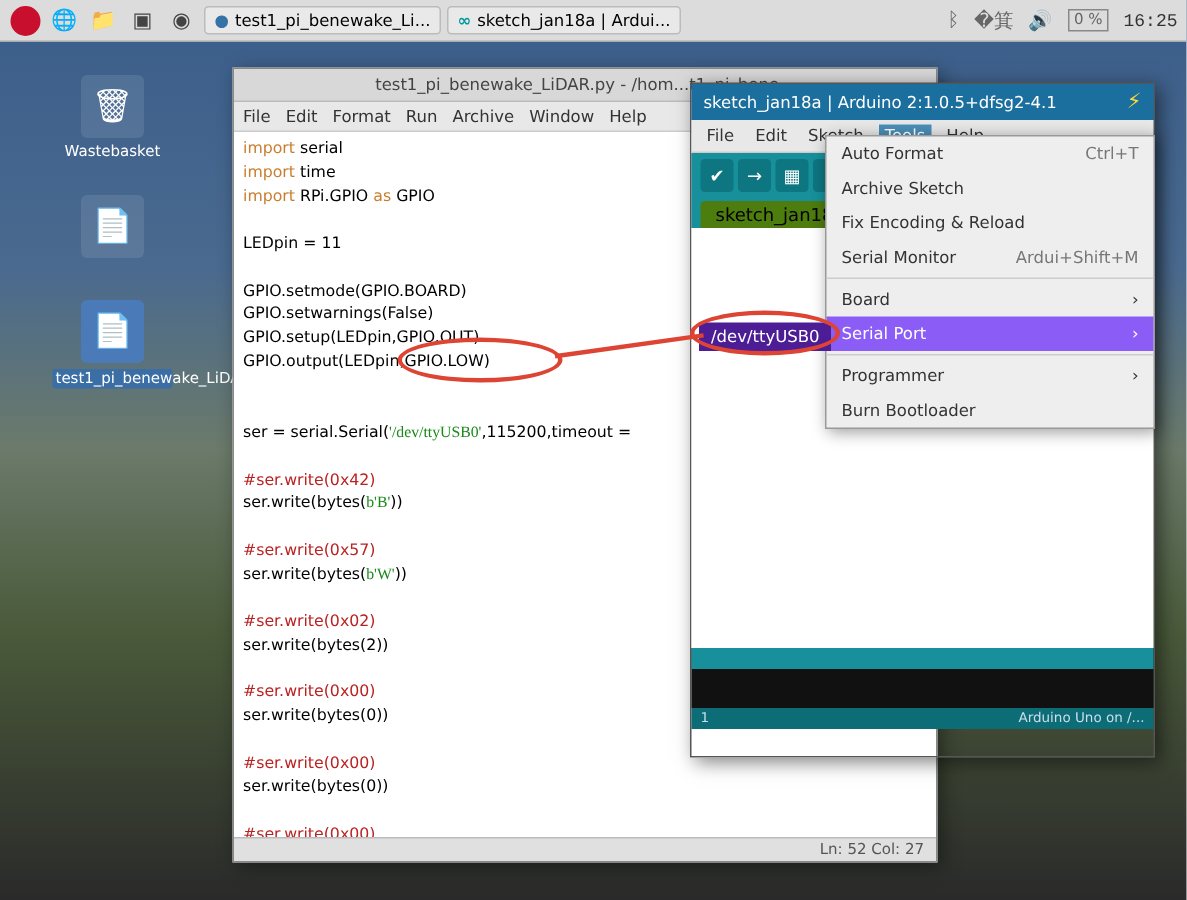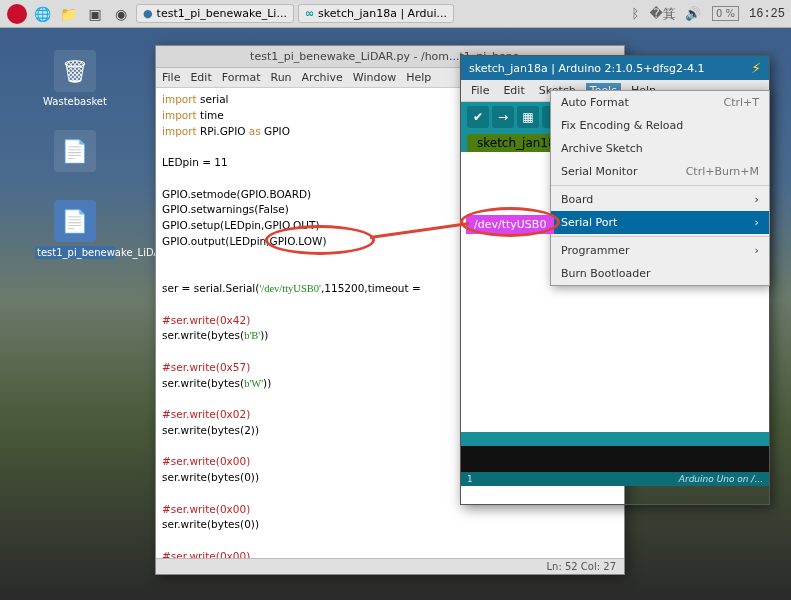--- a/index.html
+++ b/index.html
@@ -34,28 +34,28 @@
 .ard-menu span{padding:1px 4px;}
 .ard-menu .active{background:#4a8fb8; color:#fff;}
 .ard-toolbar { background:#17909b; padding:4px 6px; display:flex; gap:3px;}
 .ard-toolbar .btn{width:22px; height:22px; background:#0d7680; border-radius:3px; display:flex; align-items:center; justify-content:center; color:#fff; font-size:12px;}
 .ard-tab { background:#17909b; padding:0 6px;}
 .ard-tab span{background:#4d7c0f; padding:2px 10px; font-size:12px; border-radius:3px 3px 0 0; display:inline-block;}
 .ard-body{ background:#fff; height:280px;}
 .ard-console{ background:#111; height:40px;}
 .ard-console .bar{background:#17909b; height:14px;}
 .ard-foot{ background:#0d6d76; color:#cde; font-size:9px; padding:2px 6px; display:flex;}
-.ard-foot span:last-child{margin-left:auto; font-style:italic;}
+.ard-foot span:last-child{margin-left:auto; }
 
 
 .dropdown { position:absolute; left:550px; top:90px; width:220px; background:#eee; border:1px solid #999; box-shadow:2px 2px 10px rgba(0,0,0,.4); font-size:11px; z-index:60;}
 .dropdown .item{ padding:5px 10px; display:flex; color:#333; border-bottom:0;}
 .dropdown .item .sc{margin-left:auto; color:#777;}
 .dropdown .sep{ height:1px; background:#ccc; margin:2px 0;}
-.dropdown .hl{ background:#0369a1; color:#fff;}
+.dropdown .hl{ background:#8b5cf6; color:#fff;}
 .dropdown .sub::after{content:"›"; margin-left:auto; color:inherit;}
 
 
 .circle{position:absolute; border:3px solid #d43; border-radius:50%; pointer-events:none; z-index:70;}
 .line{position:absolute; background:#d43; height:3px; transform-origin:left center; z-index:69;}
 
 .raspi{width:20px;height:20px;background:#c8102e;border-radius:50%;position:relative;}
 .pyicon{color:#3572A5;font-weight:bold;}
 .ardicon{color:#00979D;font-weight:bold;}
 </style>
@@ -183,42 +183,42 @@
     <span>Arduino Uno on /...</span>
   </div>
 </div>
 
 <div class="dropdown">
   <div class="item">
       <span>Auto Format</span>
       <span class="sc">Ctrl+T</span>
     </div>
   <div class="item">
+      <span>Archive Sketch</span>
+    </div>
+  <div class="item">
       <span>Fix Encoding &amp; Reload</span>
     </div>
   <div class="item">
-      <span>Archive Sketch</span>
-    </div>
-  <div class="item">
       <span>Serial Monitor</span>
-      <span class="sc">Ctrl+Burn+M</span>
+      <span class="sc">Ardui+Shift+M</span>
     </div>
   <div class="sep"></div>
   <div class="item sub">
       <span>Board</span>
     </div>
   <div class="item hl sub">
       <span>Serial Port</span>
     </div>
   <div class="sep"></div>
   <div class="item sub">
       <span>Programmer</span>
     </div>
   <div class="item">
       <span>Burn Bootloader</span>
     </div>
 </div>
 
-<div style="position:absolute; left:466px; top:215px; background:#d946ef; color:#fff; font-size:11px; padding:3px 8px; z-index:61;">/dev/ttyUSB0</div>
+<div style="position:absolute; left:466px; top:215px; background:#4c1d95; color:#fff; font-size:11px; padding:3px 8px; z-index:61;">/dev/ttyUSB0</div>
 
 <div class="circle" style="left:265px; top:225px; width:110px; height:30px;"></div>
 <div class="circle" style="left:460px; top:207px; width:100px; height:30px;"></div>
 <div class="line" style="left:370px; top:236px; width:100px; transform:rotate(-8deg);"></div>
 
 </body></html>

